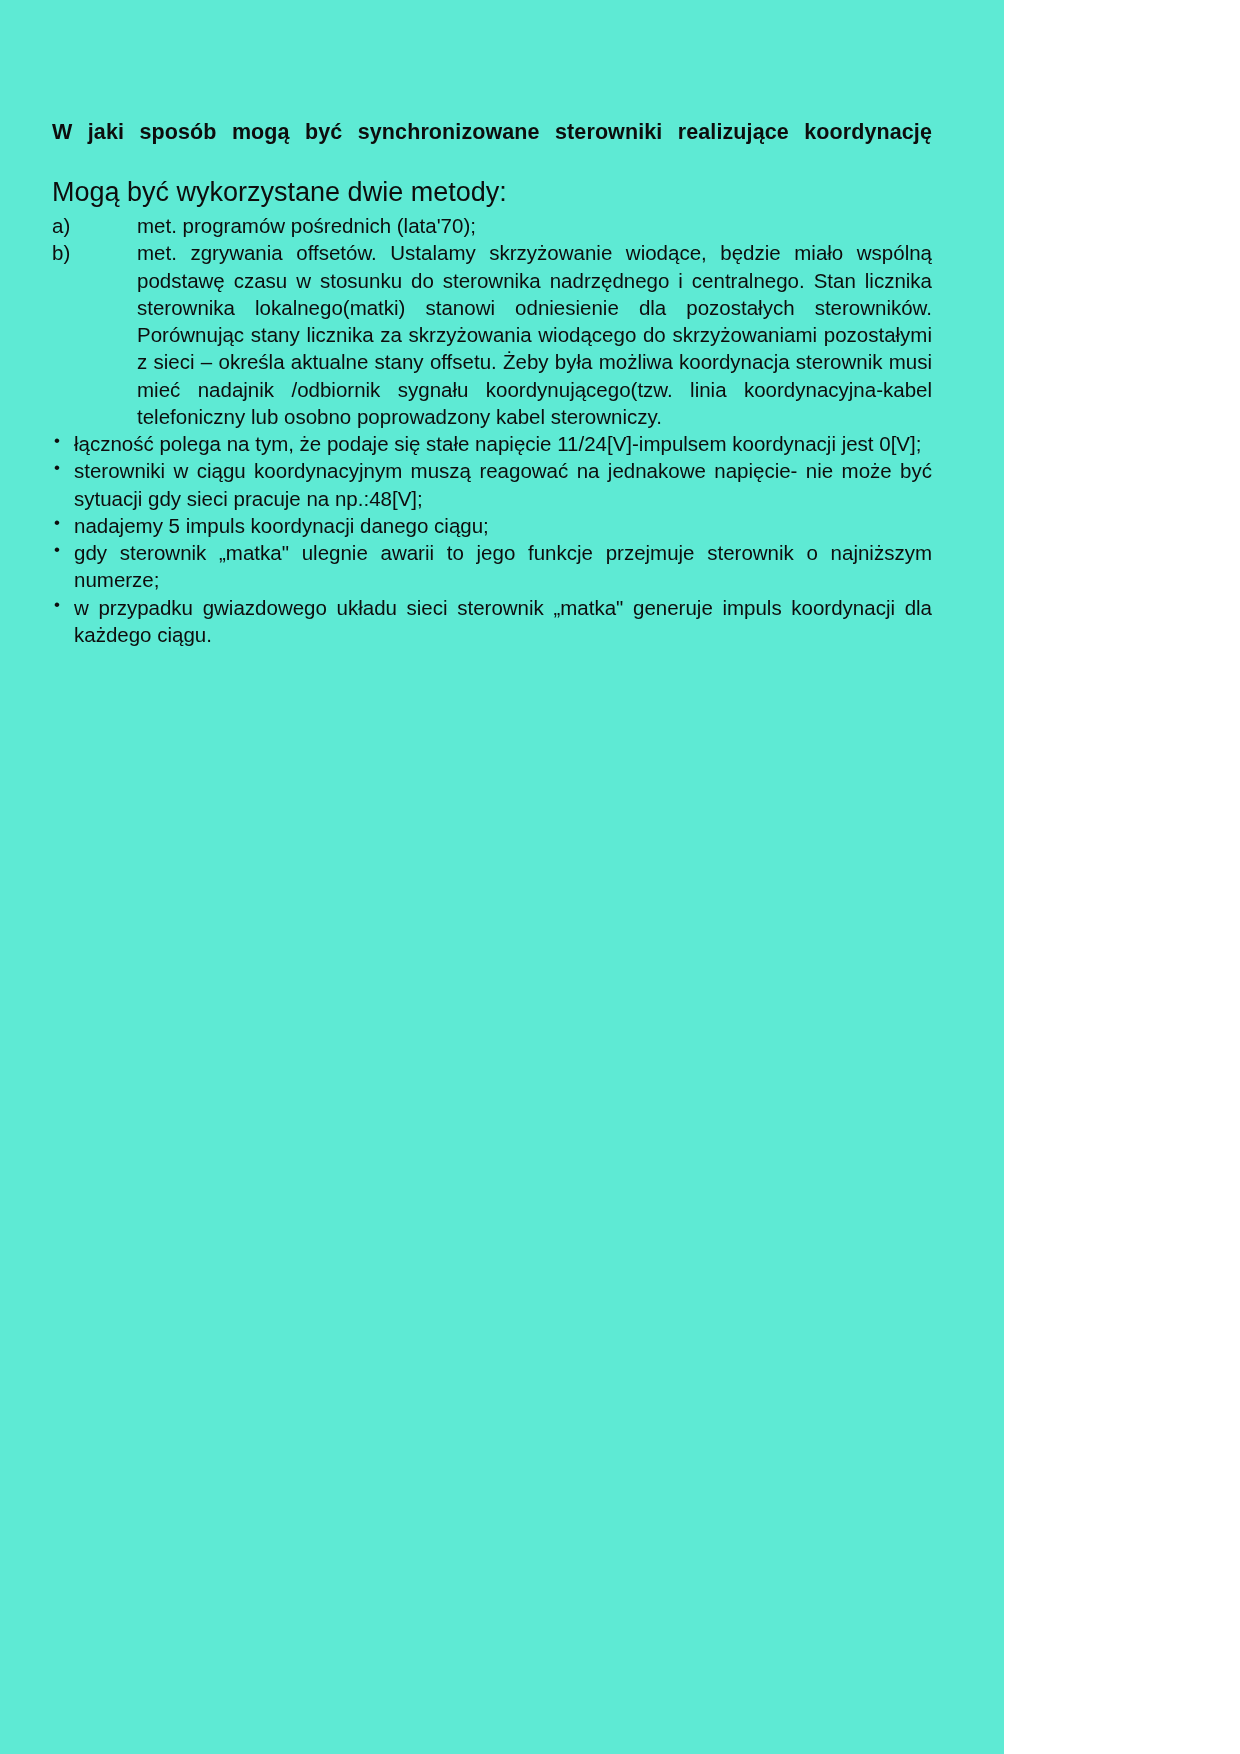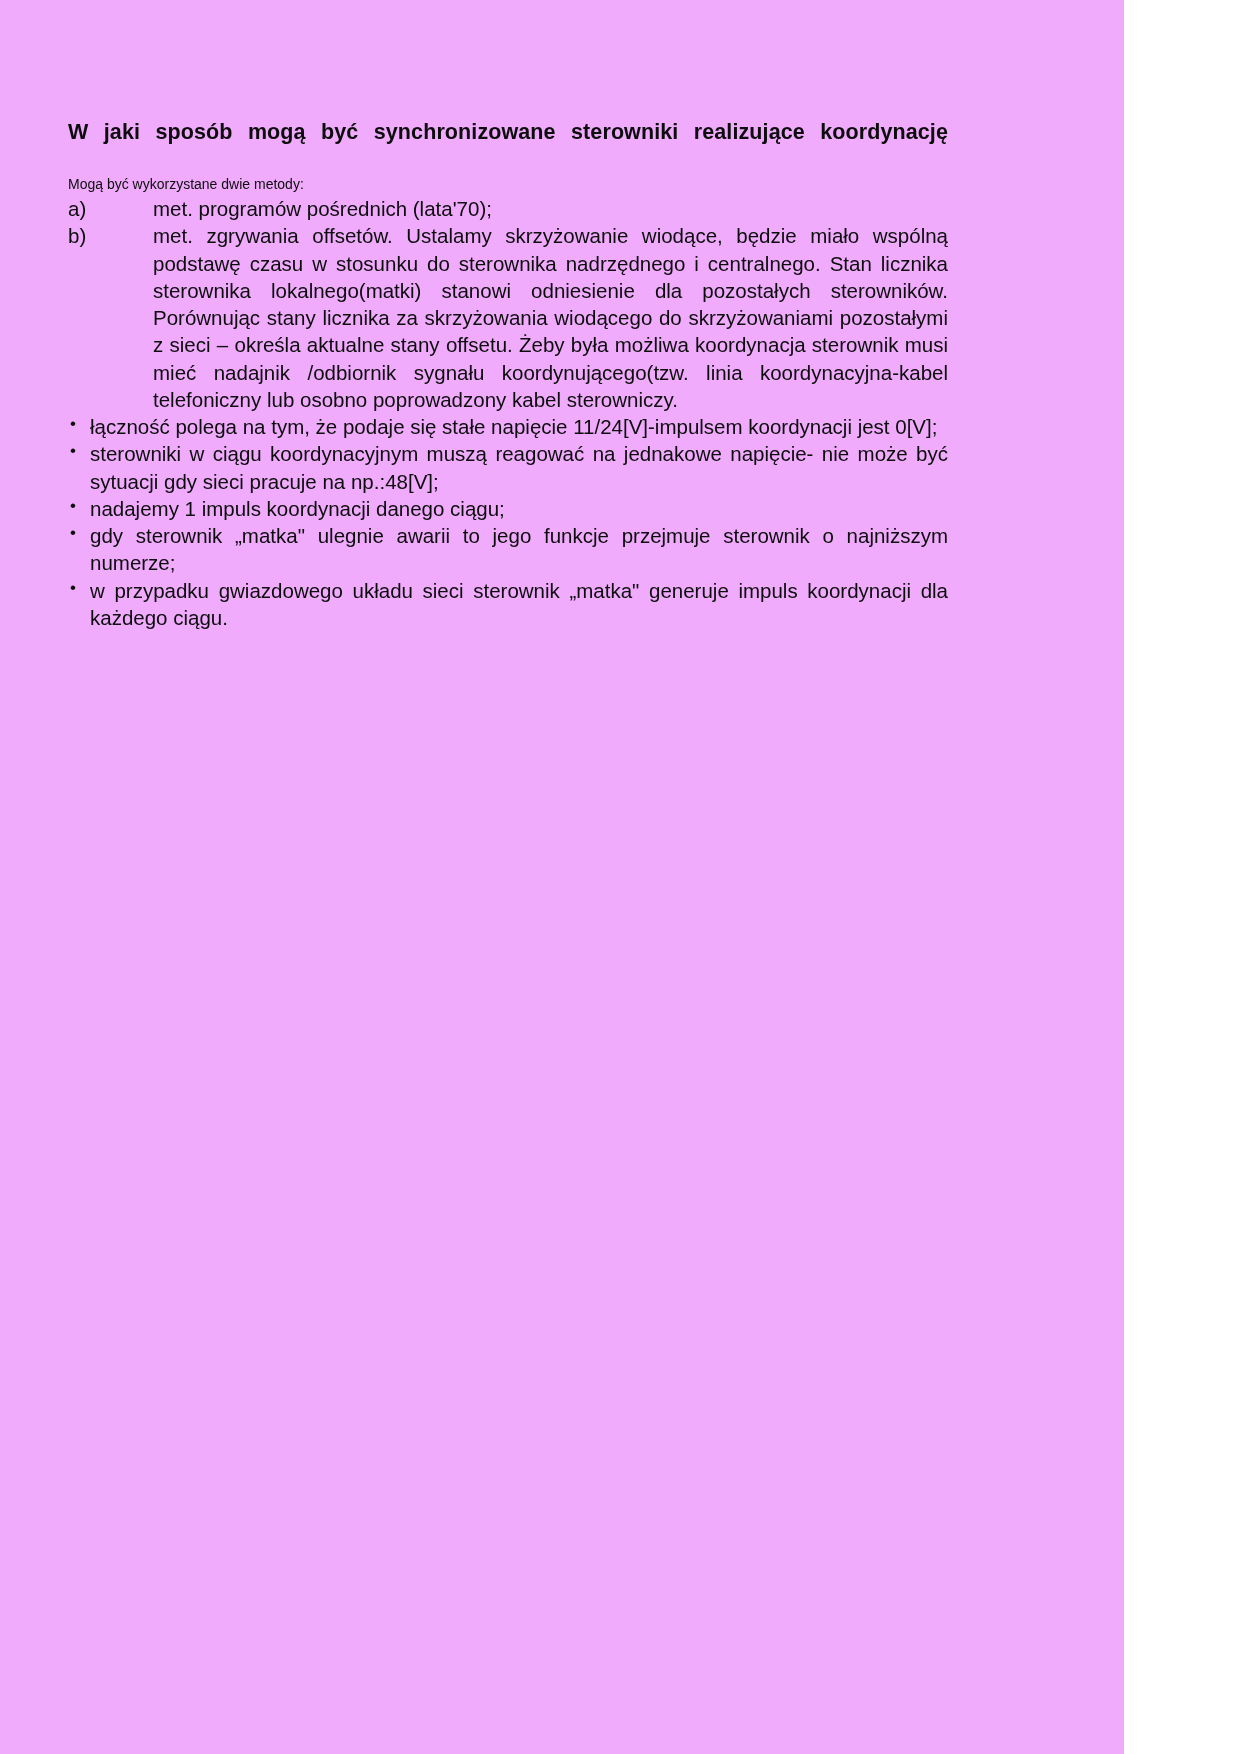--- a/index.html
+++ b/index.html
@@ -9,25 +9,25 @@
   }
   body {
     width: 1240px;
     height: 1754px;
     font-family: "Liberation Sans", sans-serif;
     color: #0d0d0d;
     -webkit-font-smoothing: none;
   }
   #page {
     position: relative;
-    width: 1124px;
+    width: 1004px;
     height: 1754px;
-    background: #f0abfc;
+    background: #5eead4;
     box-sizing: border-box;
-    padding: 118px 120px 60px 68px;
+    padding: 118px 120px 60px 52px;
   }
   .doc-body {
     width: 880px;
   }
   h1.doc-heading {
     font-size: 21.5px;
     font-weight: bold;
     line-height: 1.33;
     margin: 0 0 28px 0;
     text-align: justify;
@@ -35,21 +35,21 @@
     word-spacing: 0.5px;
   }
   h1.doc-heading .ln {
     display: block;
   }
   h1.doc-heading .ln.just {
     text-align: justify;
     text-align-last: justify;
   }
   p.intro {
-    font-size: 14px;
+    font-size: 27px;
     line-height: 1.32;
     margin: 0 0 2px 0;
   }
   ol.alpha-list {
     list-style: none;
     margin: 0 0 0 0;
     padding: 0;
   }
   ol.alpha-list > li {
     position: relative;
@@ -121,21 +121,21 @@
       <li>
         <span class="bullet">•</span>
         <span class="btext">łączność polega na tym, że podaje się stałe napięcie 11/24[V]-impulsem koordynacji jest 0[V];</span>
       </li>
       <li>
         <span class="bullet">•</span>
         <span class="btext">sterowniki w ciągu koordynacyjnym muszą reagować na jednakowe napięcie- nie może być sytuacji gdy sieci pracuje na np.:48[V];</span>
       </li>
       <li>
         <span class="bullet">•</span>
-        <span class="btext">nadajemy 1 impuls koordynacji danego ciągu;</span>
+        <span class="btext">nadajemy 5 impuls koordynacji danego ciągu;</span>
       </li>
       <li>
         <span class="bullet">•</span>
         <span class="btext">gdy sterownik „matka" ulegnie awarii to jego funkcje przejmuje sterownik o najniższym numerze;</span>
       </li>
       <li>
         <span class="bullet">•</span>
         <span class="btext">w przypadku gwiazdowego układu sieci sterownik „matka" generuje impuls koordynacji dla każdego ciągu.</span>
       </li>
     </ul>

